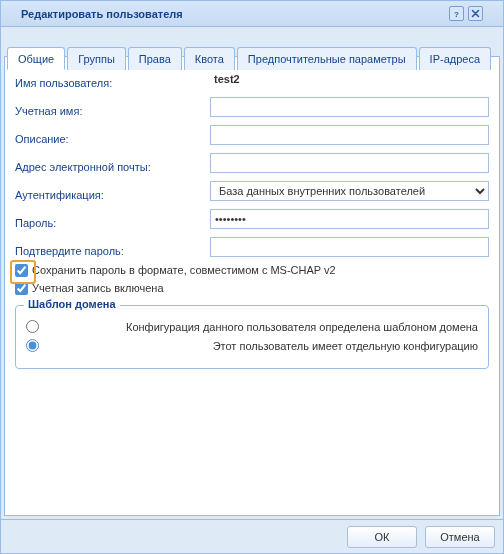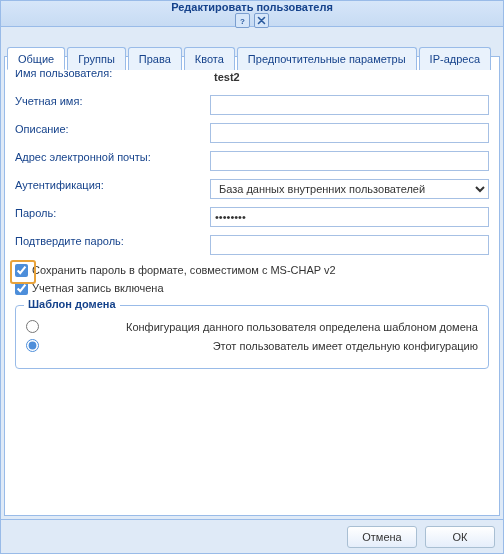--- a/index.html
+++ b/index.html
@@ -19,21 +19,20 @@
     background: #dfeaf7;
   }
   .titlebar {
     height: 26px;
     background: linear-gradient(#d6e6f9, #c7dbf3);
     border-bottom: 1px solid #99bbe8;
     display: flex;
     align-items: center;
     justify-content: space-between;
     padding: 0 20px;
-    flex-direction: column;
   }
   .titlebar .title {
     font-weight: bold;
     color: #15428b;
     font-size: 11px;
   }
   .titlebar .icons { display: flex; gap: 4px; }
   .titlebar .icon {
     width: 15px; height: 15px;
     border: 1px solid #7a9ecf;
@@ -82,21 +81,21 @@
     flex: 1;
     background: #fff;
     border: 1px solid #99bbe8;
     border-top: none;
     padding: 10px 10px 10px 10px;
     overflow: hidden;
   }
 
   .form-row {
     display: flex;
-    align-items: flex-start;
+    align-items: flex-end;
     margin-bottom: 6px;
     height: 22px;
   }
   .form-row label {
     width: 195px;
     color: #15428b;
     padding-right: 6px;
   }
   .form-row input[type=text],
   .form-row input[type=password],
@@ -280,17 +279,17 @@
           <input type="radio" name="tpl" checked="" style="">
           <span>Этот пользователь имеет отдельную конфигурацию</span>
         </div>
       </div>
 
     </div>
 
   </div>
 
   <div class="bottombar">
+    <button class="btn">ОК</button>
     <button class="btn">Отмена</button>
-    <button class="btn">ОК</button>
   </div>
 
 </div>
 
 </body></html>

